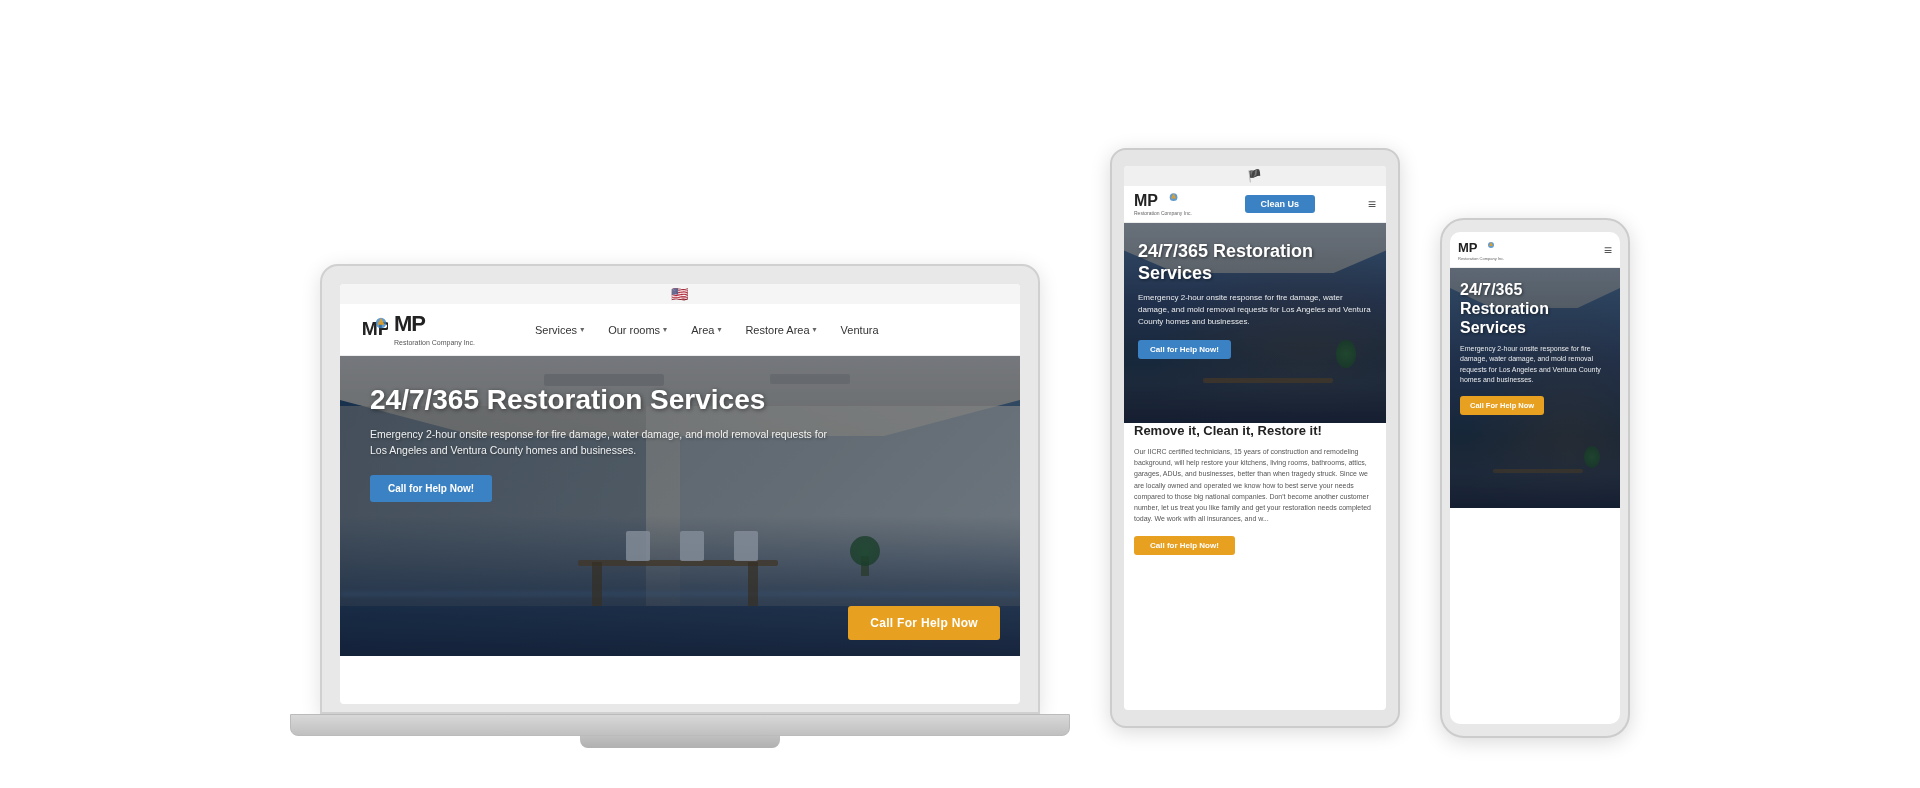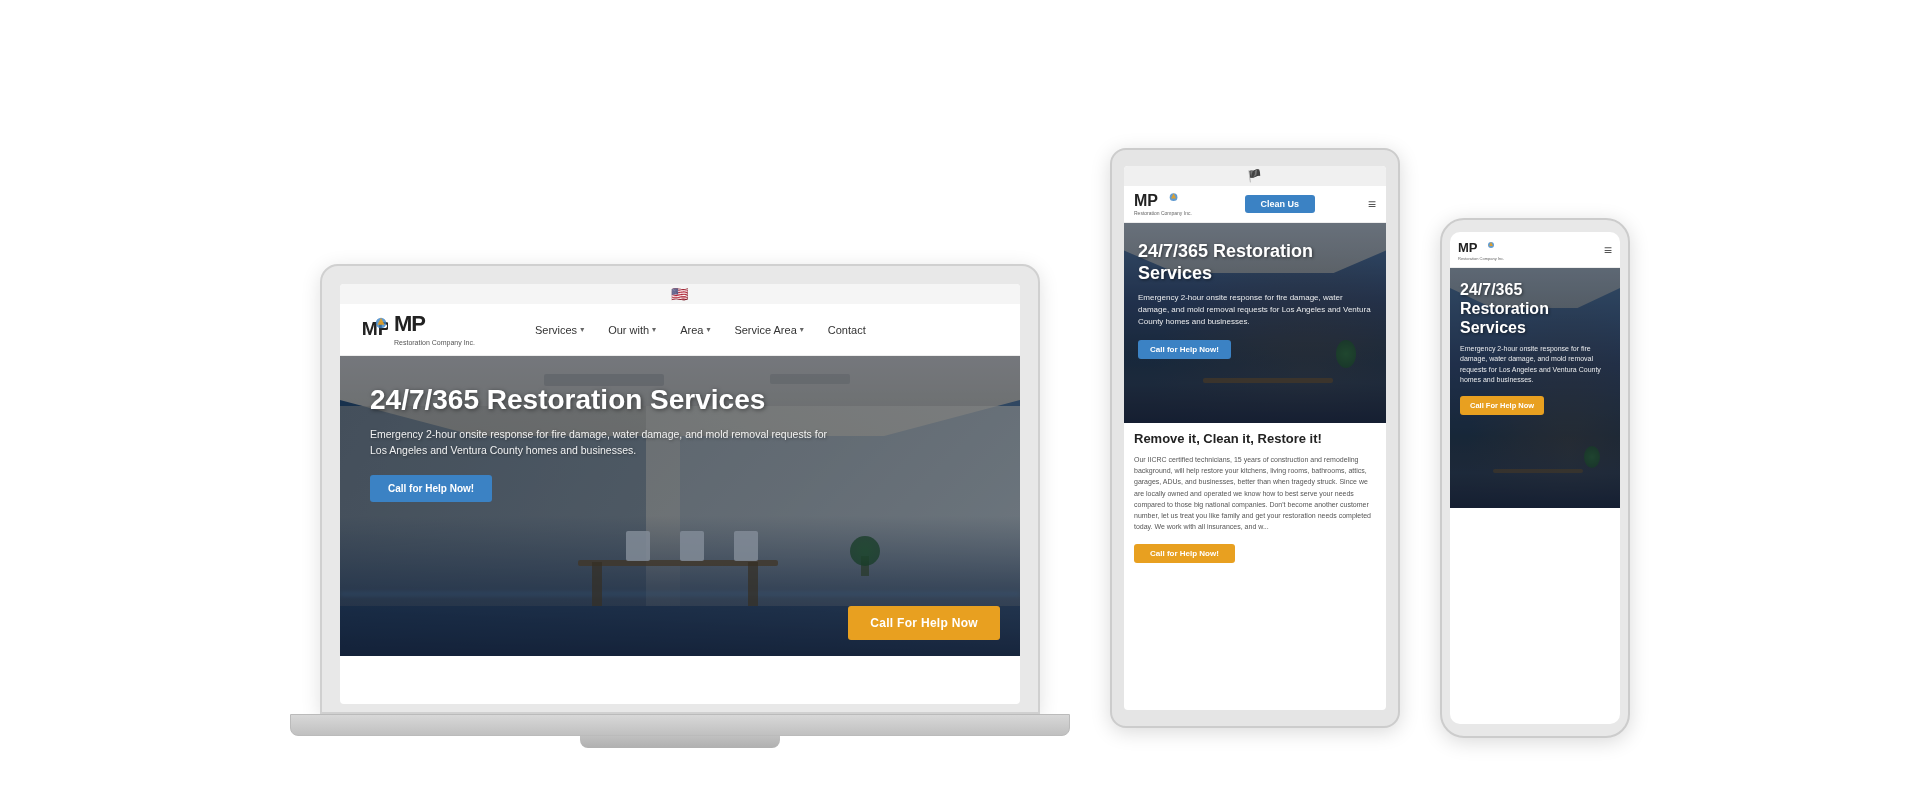--- a/index.html
+++ b/index.html
@@ -289,21 +289,21 @@
       background: #3b82c4;
       color: #fff;
       border: none;
       padding: 5px 12px;
       font-size: 8px;
       font-weight: 700;
       border-radius: 3px;
       cursor: pointer;
     }
     .tab-body {
-      padding: 8px 10px;
+      padding: 0 10px;
       flex: 1;
       overflow: hidden;
     }
     .tab-section-title {
       font-size: 13px;
       font-weight: 900;
       color: #222;
       margin-bottom: 8px;
     }
     .tab-body-text {
@@ -453,33 +453,33 @@
               <div class="logo-text">MP</div>
               <div class="logo-subtitle">Restoration Company Inc.</div>
             </div>
           </div>
           <ul class="nav-items">
             <li class="nav-item">
               <span>Services</span>
               <span class="nav-chevron">▾</span>
             </li>
             <li class="nav-item">
-              <span>Our with</span>
+              <span>Our rooms</span>
               <span class="nav-chevron">▾</span>
             </li>
             <li class="nav-item">
               <span>Area</span>
               <span class="nav-chevron">▾</span>
             </li>
             <li class="nav-item">
-              <span>Service Area</span>
+              <span>Restore Area</span>
               <span class="nav-chevron">▾</span>
             </li>
             <li class="nav-item">
-              <span>Contact</span>
+              <span>Ventura</span>
             </li>
           </ul>
         </nav>
 
         <div class="hero">
           <div class="hero-room">
 
             <div style="position:absolute;top:0;left:0;right:0;height:80px;background:linear-gradient(to bottom,#c5bdb5,#b0a898);clip-path:polygon(0 0,100% 0,100% 55%,80% 100%,20% 100%,0 55%);"></div>
 
             <div style="position:absolute;top:50px;left:0;width:50%;height:200px;background:linear-gradient(to right,#a0988a,#b0a898);opacity:0.6;"></div>

